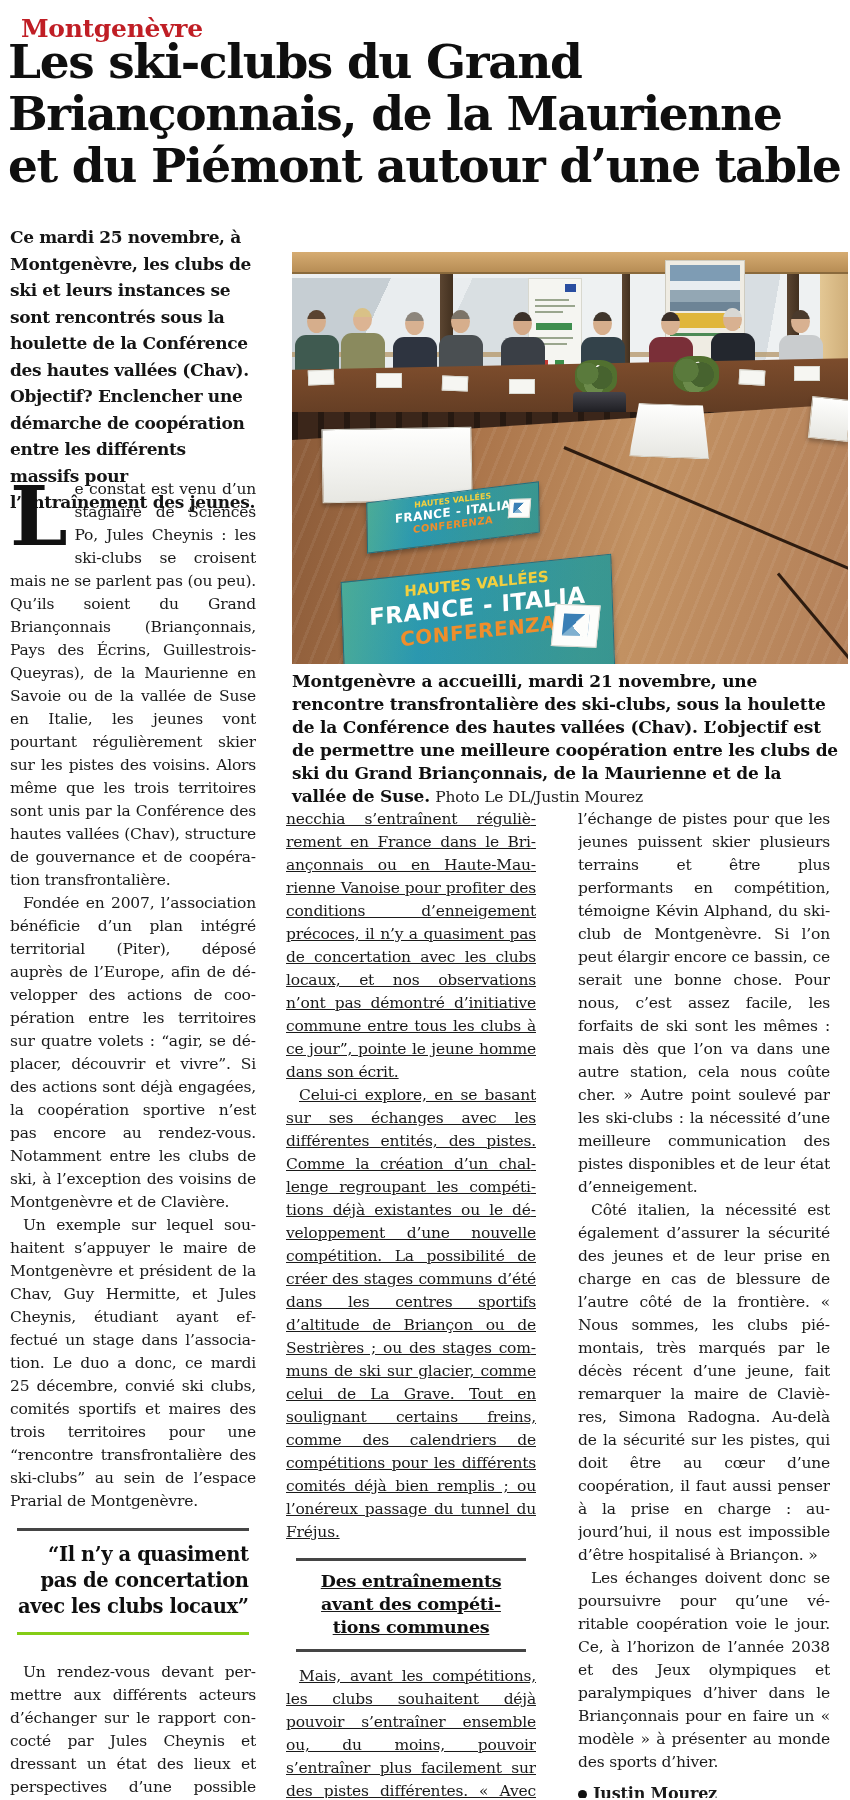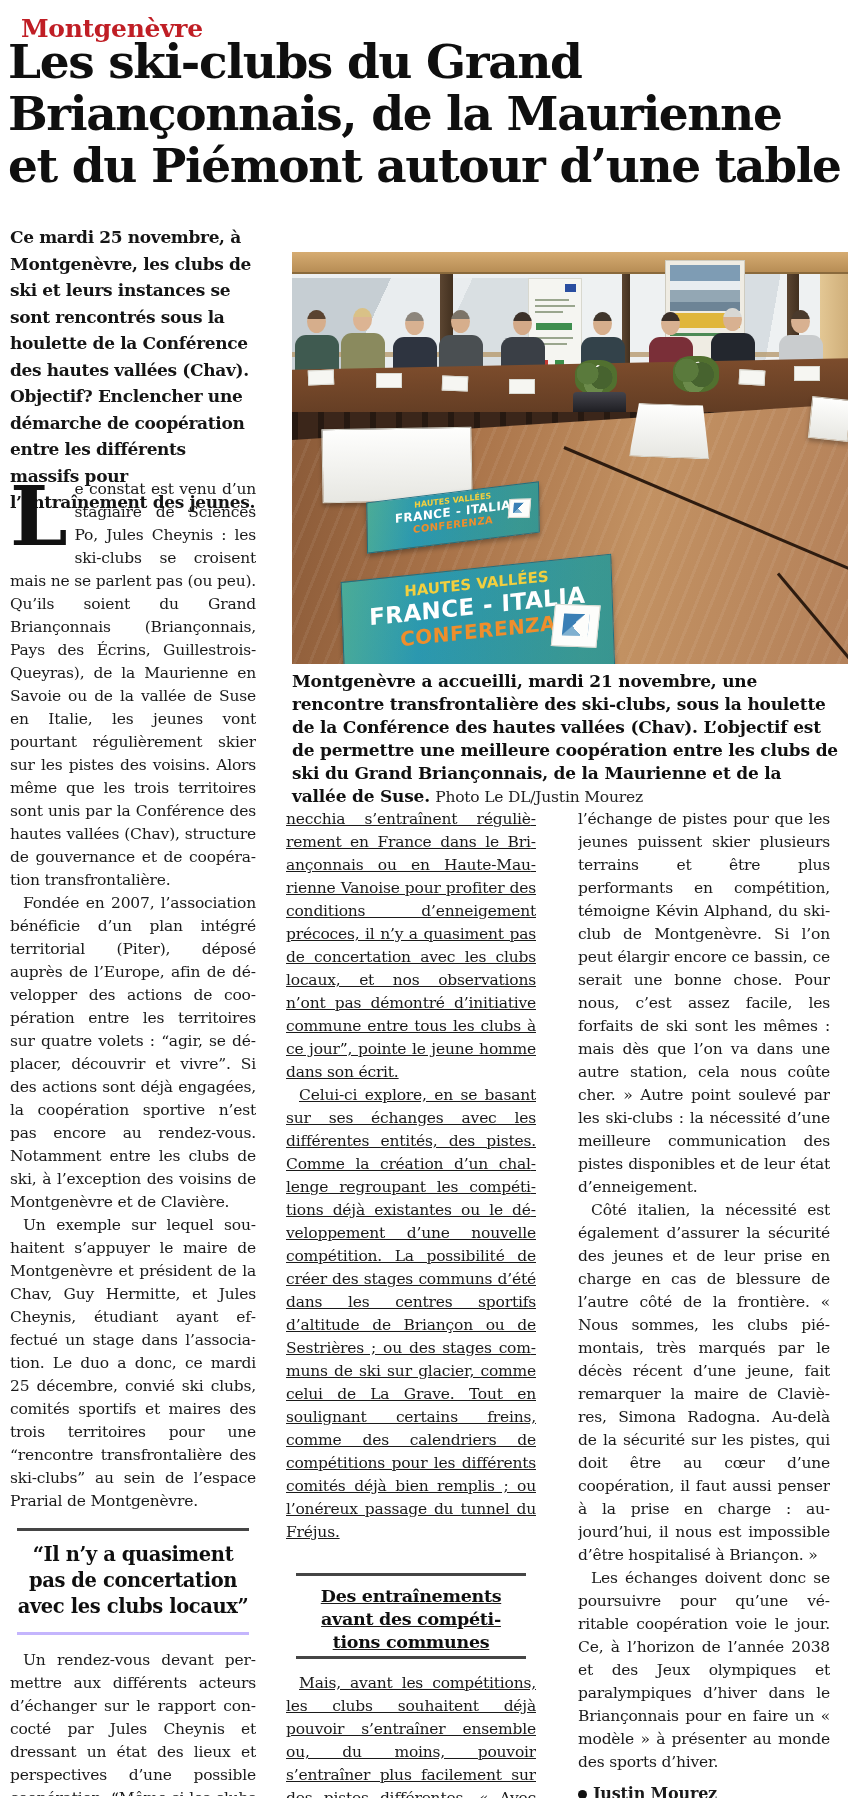--- a/index.html
+++ b/index.html
@@ -20,25 +20,25 @@
   .col{position:absolute;text-align:justify;font-size:15.5px;line-height:23px;
        letter-spacing:-.2px;color:#1a1a1a;hyphens:manual;}
   .col p{margin:0;}
   .col p.ind{text-indent:13px;}
   #col1{left:10px;top:478px;width:246px;height:1318px;overflow:hidden;}
   #col2{left:286px;top:808px;width:250px;height:990px;overflow:hidden;text-decoration:underline;}
   #col3{left:578px;top:808px;width:252px;height:990px;overflow:hidden;}
   .dropcap{float:left;font-size:82px;line-height:64px;font-weight:700;
            padding:6px 7px 0 0;color:#111;}
 
-  .pullquote{margin:15px auto 14px auto;width:94%;border-top:3px solid #454545;
-             border-bottom:3px solid #c4b5fd;padding:11px 0 12px 0;text-align:center;
+  .pullquote{margin:15px auto 26px auto;width:94%;border-top:3px solid #454545;
+             border-bottom:3px solid #84cc16;padding:11px 0 12px 0;text-align:right;
              font-weight:700;font-size:19.5px;line-height:26px;letter-spacing:-.4px;color:#0f0f0f;}
-  .subhead{margin:29px auto 13px auto;width:92%;border-top:3px solid #454545;
-           border-bottom:3px solid #454545;padding:9px 0 2px 0;text-align:center;
+  .subhead{margin:14px auto 13px auto;width:92%;border-top:3px solid #454545;
+           border-bottom:3px solid #454545;padding:9px 0 10px 0;text-align:center;
            font-weight:700;font-size:17.5px;line-height:23px;letter-spacing:-.3px;color:#0f0f0f;}
 
   .byline{margin-top:8px;font-weight:700;font-size:16px;text-align:left;}
   .byline-dot{display:inline-block;width:9px;height:9px;border-radius:50%;
               background:#111;margin-right:6px;}
 
   
   .caption{position:absolute;left:292px;top:670px;width:548px;font-size:17px;
            line-height:23px;letter-spacing:-.2px;color:#101010;}
   .caption b{font-weight:700;}

